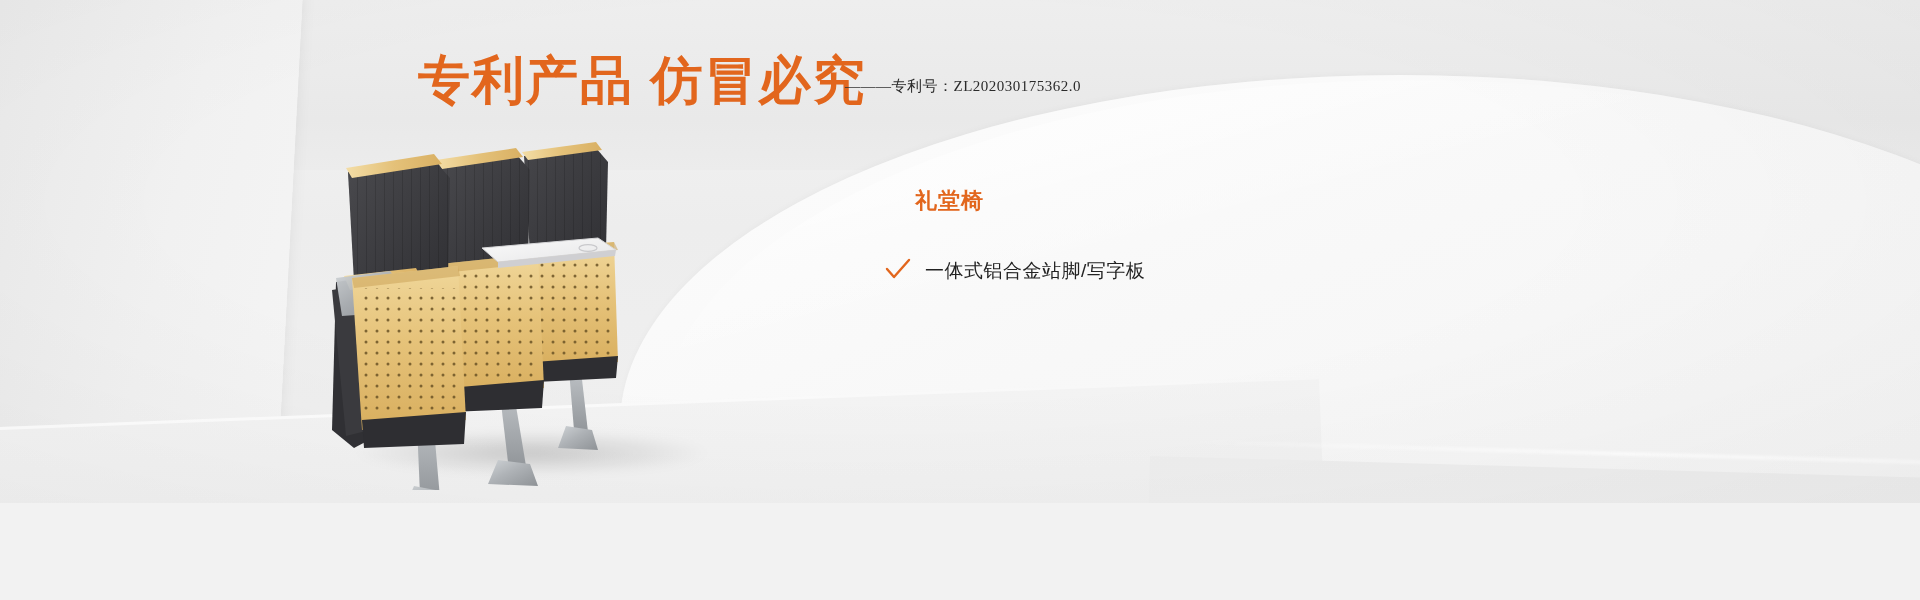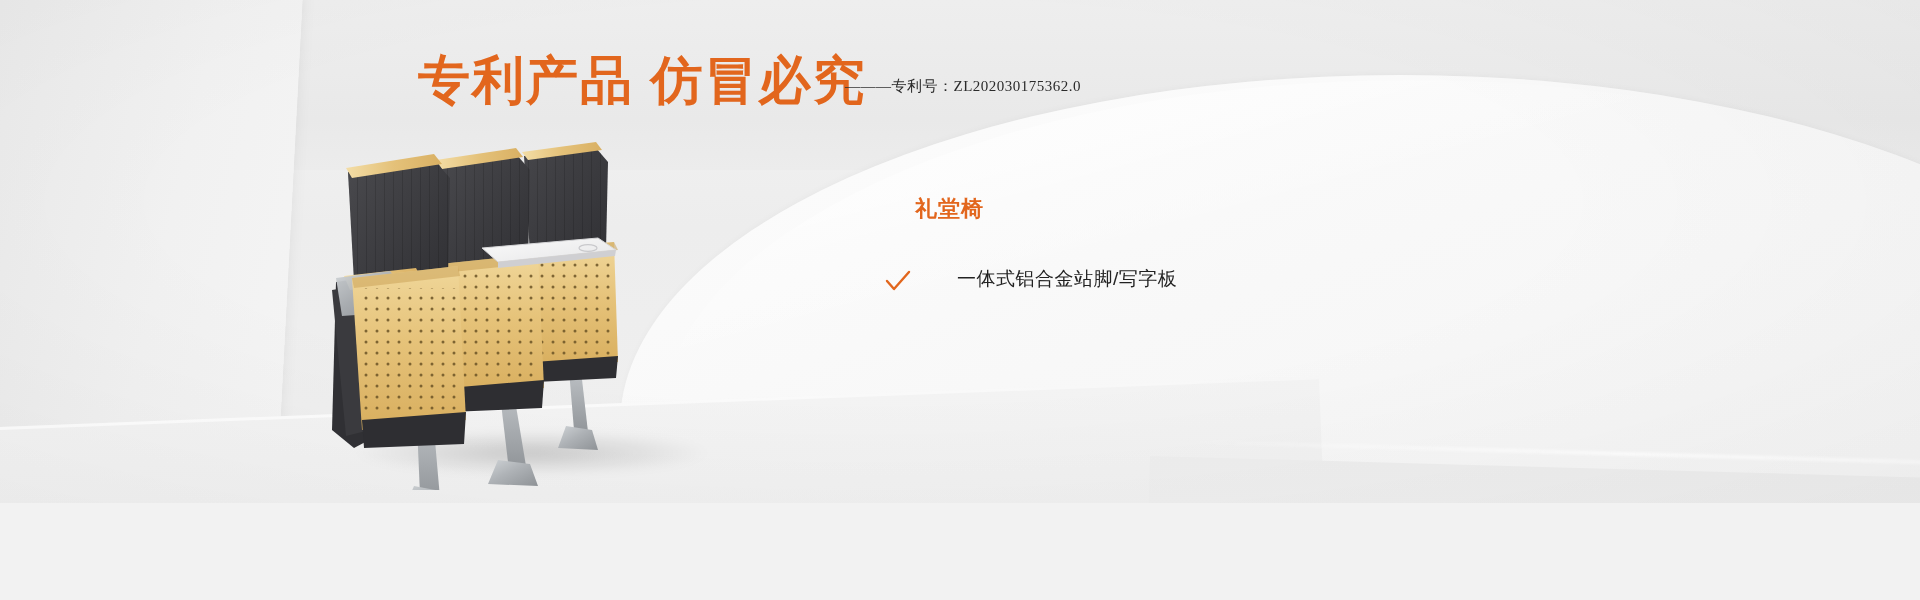--- a/index.html
+++ b/index.html
@@ -85,30 +85,29 @@
   .patent-no{
     position:absolute;left:845px;top:72px;
     font-family:"Liberation Serif","DejaVu Serif",serif;
     font-size:15px;line-height:28px;
     color:#2b2b2b;
     letter-spacing:.5px;
     white-space:nowrap;
   }
 
   
-  .feat-col{position:absolute;left:885px;top:194px;width:420px;}
+  .feat-col{position:absolute;left:885px;top:186px;width:420px;}
   .feat-title{
     font-size:22px;font-weight:700;color:#e2661d;
     margin:0 0 42px 30px;letter-spacing:1px;
   }
   .feat-item{
-    display:flex;align-items:flex-end;
+    display:flex;align-items:flex-start;
     margin-bottom:35px;
     white-space:nowrap;
-    gap:32px;
   }
   .check{
     width:26px;height:22px;flex:0 0 26px;margin-right:14px;
     display:block;
   }
   .feat-text{
     font-size:19px;color:#222;letter-spacing:.5px;
     font-family:"Liberation Sans","DejaVu Sans",sans-serif;
   }
 

